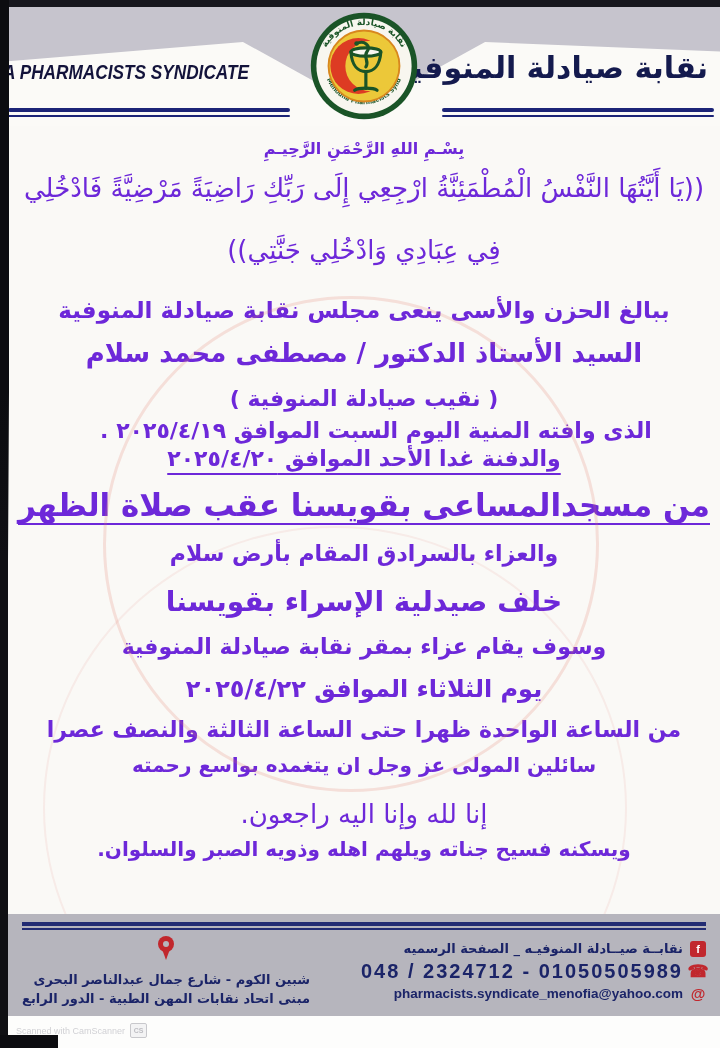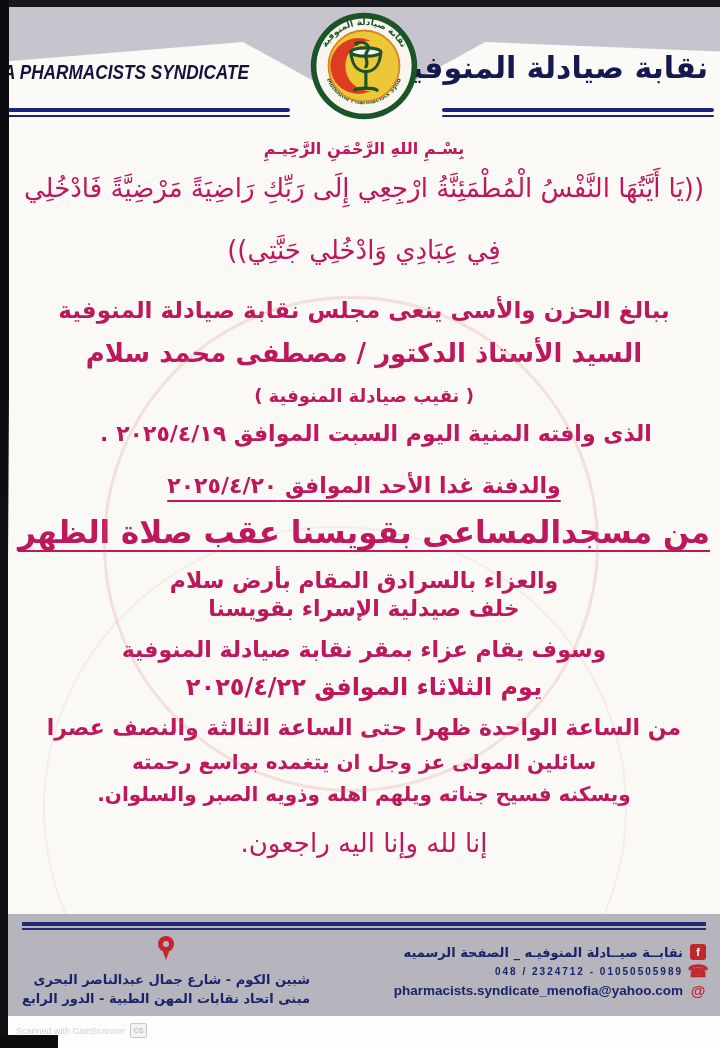--- a/index.html
+++ b/index.html
@@ -37,41 +37,41 @@
   .dline{position:absolute;bottom:6px;height:12px;}
   .dline-left{left:0;width:282px;}
   .dline-right{right:6px;width:272px;}
   .dline .a{height:4px;background:#1c2477;border-radius:2px;}
   .dline .b{height:2px;background:#1c2477;margin-top:3px;border-radius:2px;}
   .logo{
     position:absolute;left:50%;top:4px;transform:translateX(-50%);
     width:112px;height:112px;z-index:3;
   }
   
-  .main{position:relative;flex:1;text-align:center;color:#be185d;overflow:hidden;}
+  .main{position:relative;flex:1;text-align:center;color:#6d28d9;overflow:hidden;}
   .stamp{position:absolute;border-radius:50%;pointer-events:none;}
   .stamp1{top:170px;left:95px;width:490px;height:490px;border:3px solid rgba(224,122,106,0.20);}
   .stamp2{top:400px;left:35px;width:580px;height:560px;border:2px solid rgba(224,122,106,0.10);}
   .bismillah{margin-top:13px;font-size:16px;font-weight:bold;}
   .verse{font-size:26px;font-weight:normal;line-height:1.3;}
   .verse1{margin-top:14px;}
   .verse2{margin-top:28px;}
   .sadaqa{margin-top:26px;font-size:16px;font-weight:bold;}
   .ln{font-weight:bold;line-height:1.25;}
   .u{text-decoration:underline;text-decoration-thickness:2px;text-underline-offset:7px;}
   .l0{margin-top:28px;font-size:23px;}
   .l1{margin-top:13px;font-size:26px;}
-  .l2{margin-top:15px;font-size:18px;}
-  .l3{margin-top:13px;font-size:22px;padding-left:24px;}
-  .l4{margin-top:24px;font-size:22px;}
+  .l2{margin-top:15px;font-size:22px;}
+  .l3{margin-top:5px;font-size:22px;padding-left:24px;}
+  .l4{margin-top:0;font-size:22px;}
   .l5{margin-top:14px;font-size:31px;}
   .l6{margin-top:15px;font-size:22px;}
-  .l7{margin-top:0;font-size:22px;}
+  .l7{margin-top:16px;font-size:28px;}
   .l8{margin-top:14px;font-size:22px;}
-  .l9{margin-top:8px;font-size:24px;}
+  .l9{margin-top:14px;font-size:24px;}
   .l10{margin-top:12px;font-size:22px;}
   .l11{margin-top:9px;font-size:20px;}
   .l12{margin-top:7px;font-size:20px;}
   .l13{margin-top:20px;font-size:26px;font-weight:normal;}
   
   .footer{
     flex:none;background:#b6b5bd;position:relative;
     padding:8px 14px 10px 14px;color:#1b2468;
   }
   .footer-line-a{height:4px;background:#232c73;}
@@ -80,21 +80,21 @@
   .f-right{display:flex;flex-direction:column;gap:3px;}
   .f-row{display:flex;align-items:center;gap:7px;}
   .f-ic{
     width:16px;height:16px;flex:none;display:flex;align-items:center;justify-content:center;
     font-family:"Liberation Sans",sans-serif;font-weight:bold;color:#fff;font-size:11px;
   }
   .ic-fb{background:#c1272d;border-radius:3px;}
   .ic-ph{background:none;color:#c1272d;font-size:17px;}
   .ic-em{background:none;color:#c1272d;font-size:15px;}
   .f-txt-ar{font-size:13px;font-weight:bold;}
-  .f-num{direction:ltr;font-family:"Liberation Sans",sans-serif;font-weight:bold;font-size:10px;letter-spacing:2px;}
+  .f-num{direction:ltr;font-family:"Liberation Sans",sans-serif;font-weight:bold;font-size:20px;letter-spacing:2px;}
   .f-mail{direction:ltr;font-family:"Liberation Sans",sans-serif;font-weight:bold;font-size:13.5px;}
   .f-left{display:flex;align-items:center;gap:10px;flex-direction:column;}
   .f-addr{display:flex;flex-direction:column;gap:4px;text-align:right;}
   .f-addr div{font-size:13px;font-weight:bold;}
   .pin{width:18px;height:26px;position:relative;flex:none;}
   .pin .head{position:absolute;top:0;left:1px;width:16px;height:16px;background:#c1272d;border-radius:50%;}
   .pin .hole{position:absolute;top:5px;left:6px;width:6px;height:6px;background:#b6b5bd;border-radius:50%;}
   .pin .tail{position:absolute;top:13px;left:5px;width:0;height:0;
     border-left:4px solid transparent;border-right:4px solid transparent;border-top:11px solid #c1272d;}
   
@@ -172,22 +172,22 @@
     <div class="ln l2">( نقيب صيادلة المنوفية )</div>
     <div class="ln l3">الذى وافته المنية اليوم السبت الموافق ٢٠٢٥/٤/١٩ .</div>
     <div class="ln l4 u">والدفنة غدا الأحد الموافق ٢٠٢٥/٤/٢٠</div>
     <div class="ln l5 u">من مسجدالمساعى بقويسنا عقب صلاة الظهر</div>
     <div class="ln l6">والعزاء بالسرادق المقام بأرض سلام</div>
     <div class="ln l7">خلف صيدلية الإسراء بقويسنا</div>
     <div class="ln l8">وسوف يقام عزاء بمقر نقابة صيادلة المنوفية</div>
     <div class="ln l9">يوم الثلاثاء الموافق ٢٠٢٥/٤/٢٢</div>
     <div class="ln l10">من الساعة الواحدة ظهرا حتى الساعة الثالثة والنصف عصرا</div>
     <div class="ln l11">سائلين المولى عز وجل ان يتغمده بواسع رحمته</div>
+    <div class="ln l13">إنا لله وإنا اليه راجعون.</div>
     <div class="ln l12">ويسكنه فسيح جناته ويلهم اهله وذويه الصبر والسلوان.</div>
-    <div class="ln l13">إنا لله وإنا اليه راجعون.</div>
   </div>
 
   <div class="footer">
     <div class="footer-line-a"></div>
     <div class="footer-line-b"></div>
     <div class="footer-cols">
       <div class="f-right">
         <div class="f-row">
           <div class="f-ic ic-fb">f</div>
           <div class="f-txt-ar">نقابــة صيــادلة المنوفيـه _ الصفحة الرسميه</div>

